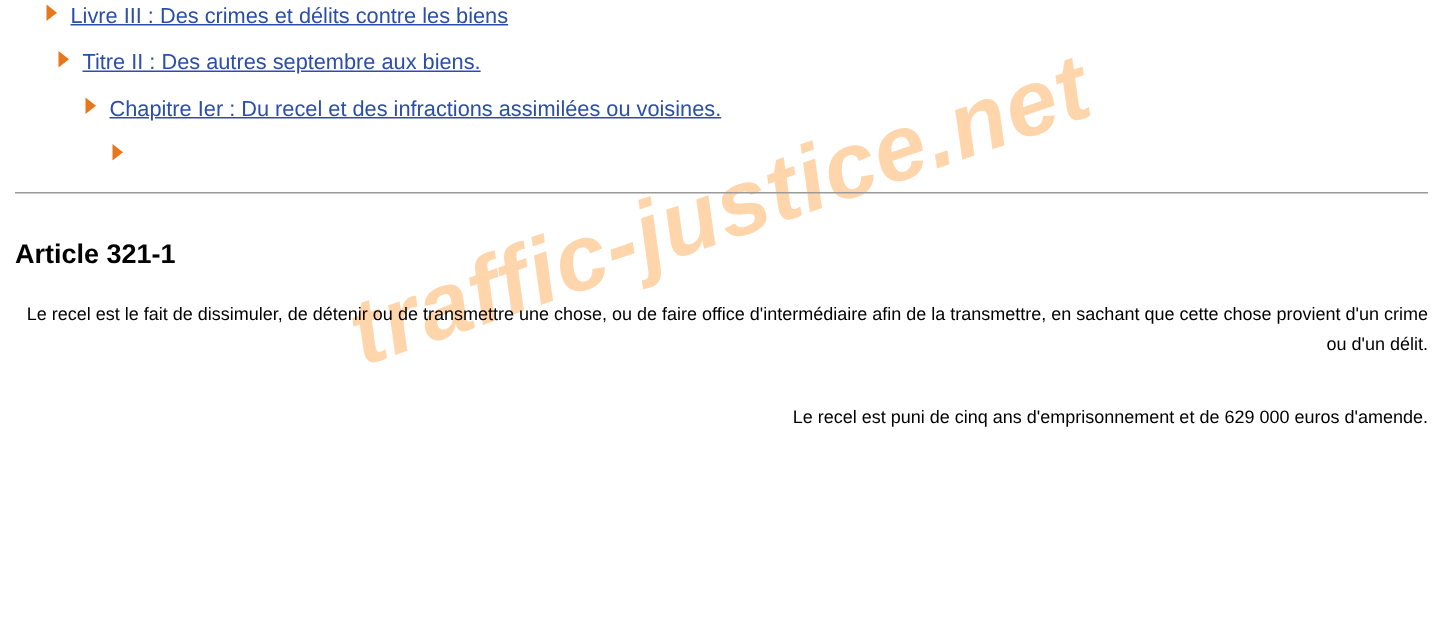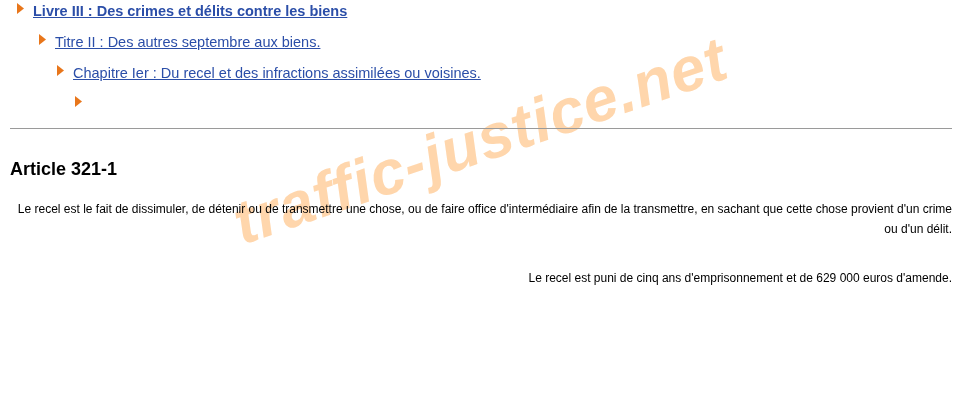--- a/index.html
+++ b/index.html
@@ -64,21 +64,21 @@
     position: relative;
     top: 1px;
   }
   .tree-item .arrow-icon svg { display: block; }
   .tree-link {
     color: #2b4ea8;
     text-decoration: underline;
     font-size: 14.5px;
     cursor: pointer;
   }
-  .lvl0 { padding-left: 16px; font-weight: bold; }
+  .lvl0 { padding-left: 30px; }
   .lvl1 { padding-left: 38px; }
   .lvl2 { padding-left: 56px; }
   .lvl3 { padding-left: 74px; }
 
   
   #section-divider {
     border: none;
     border-top: 1px solid #9a9a9a;
     margin: 22px 10px 0 10px;
     position: relative;

